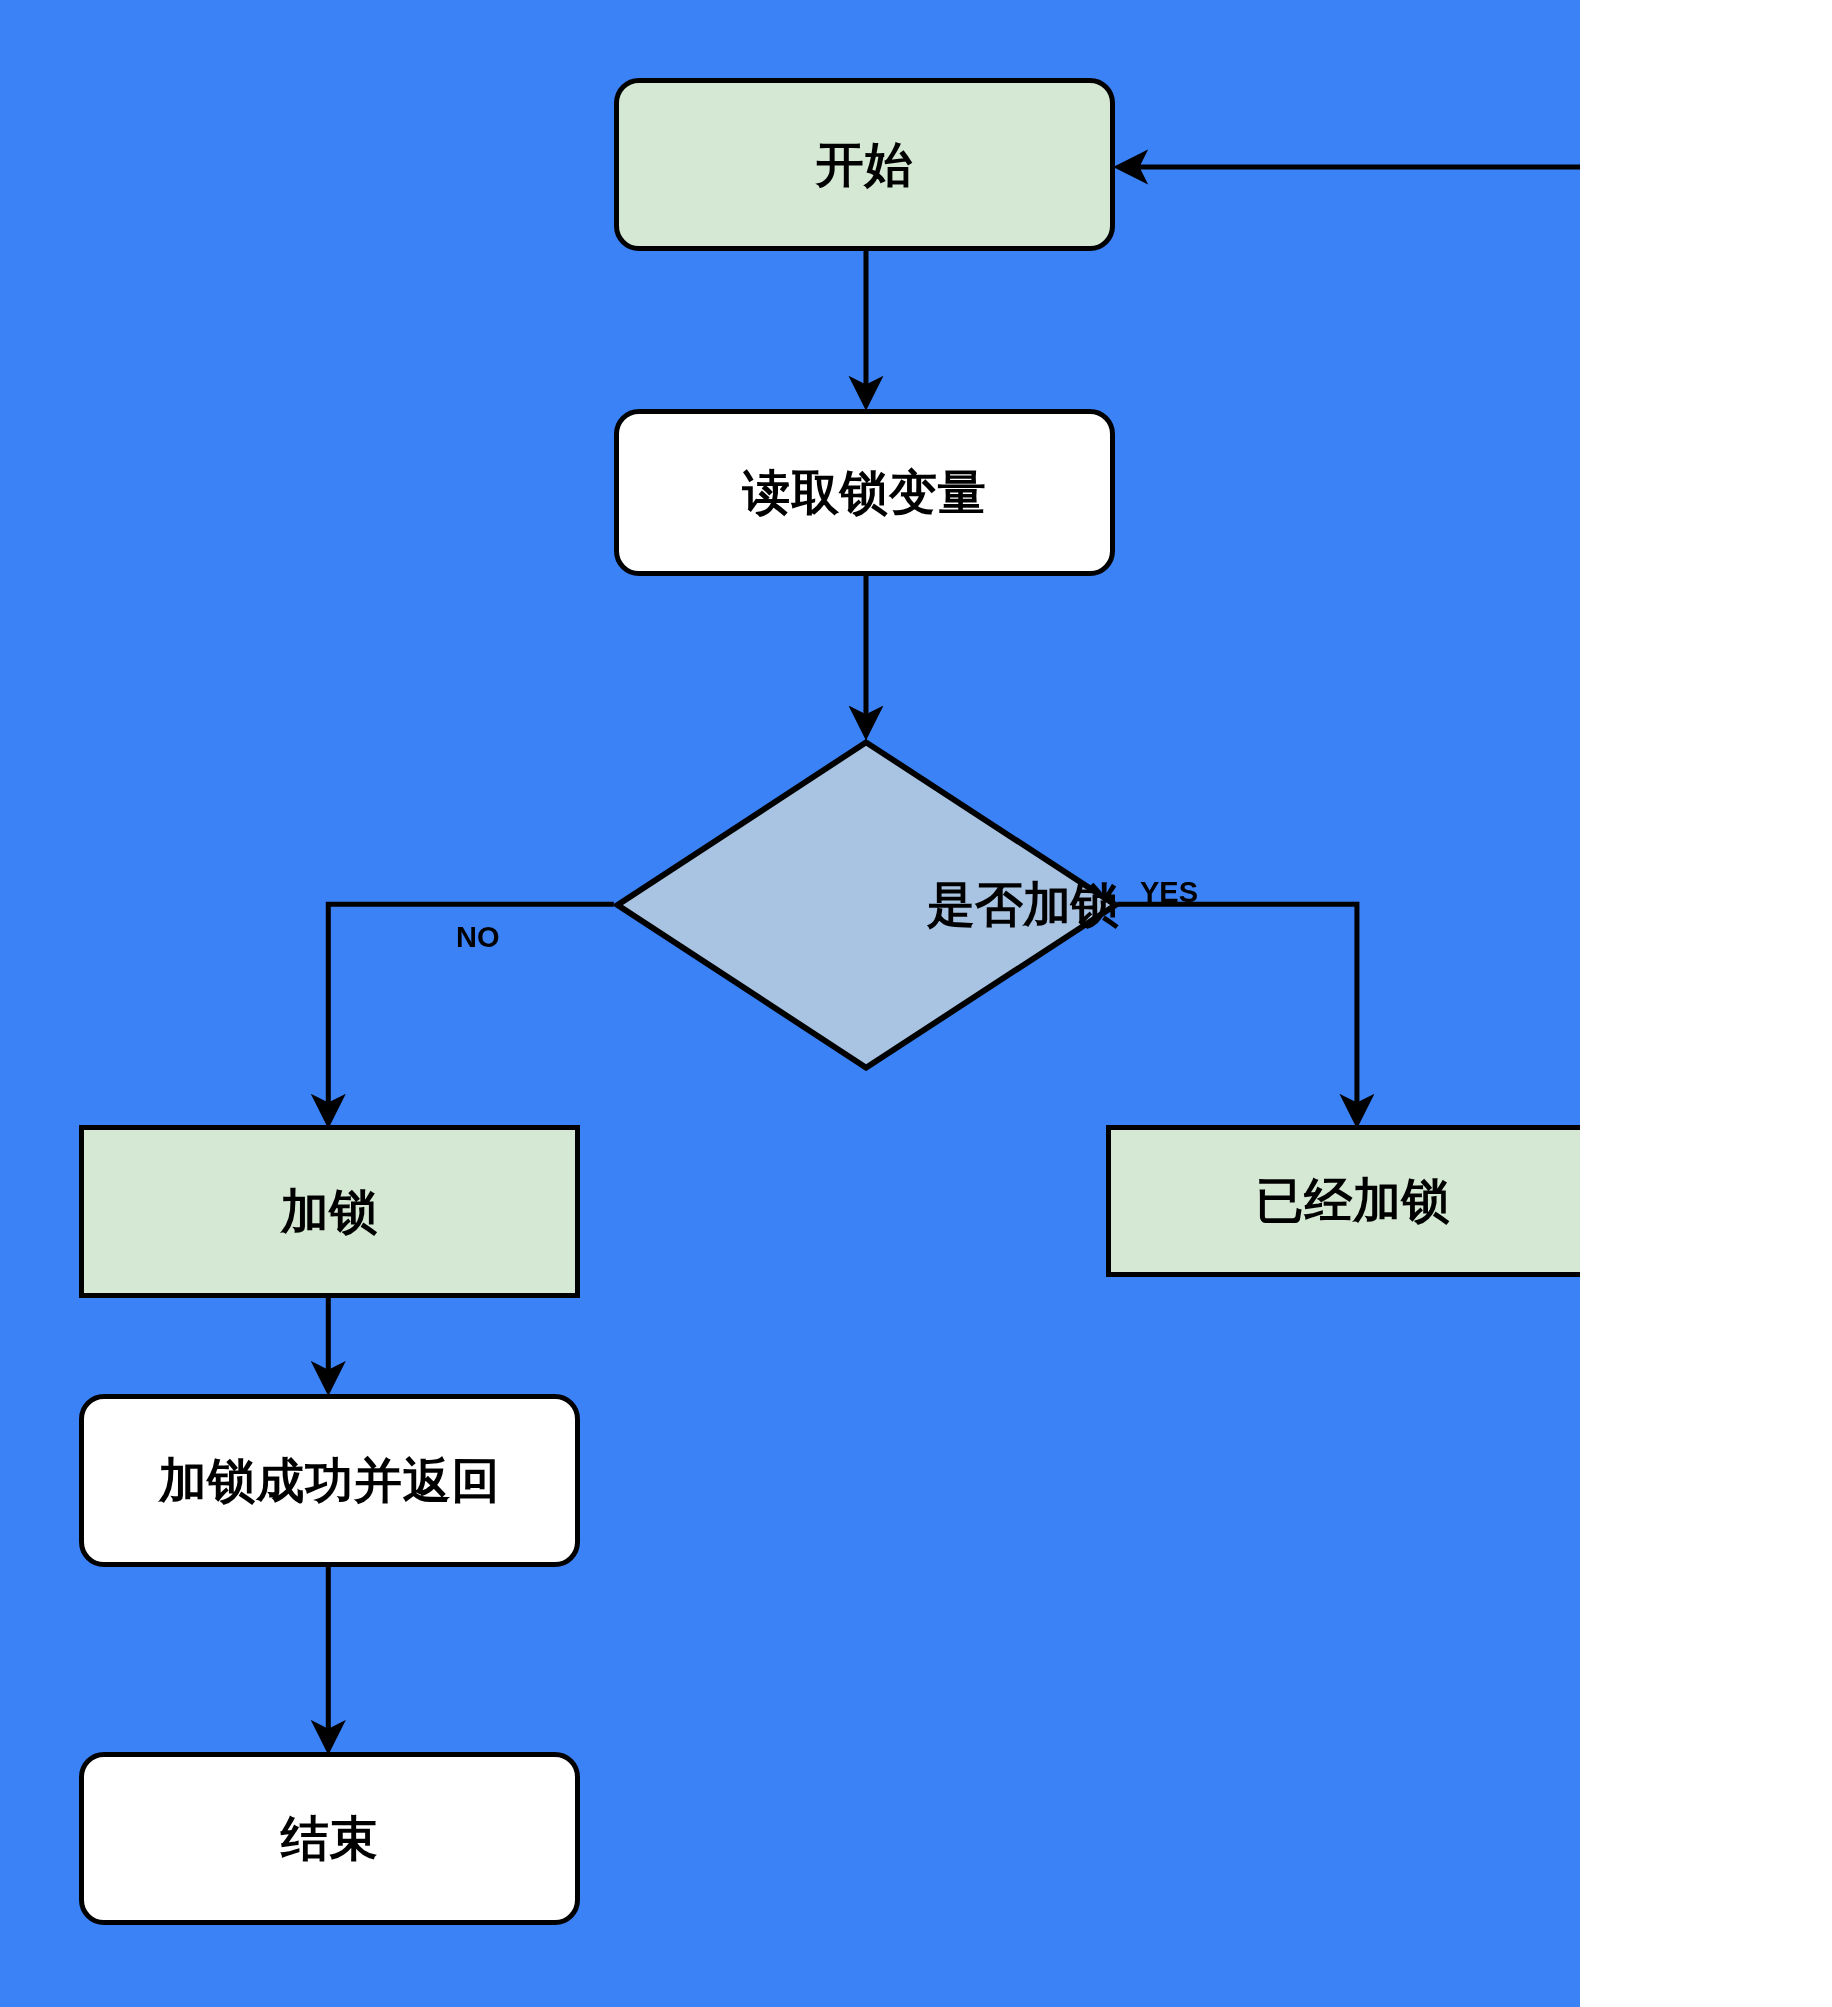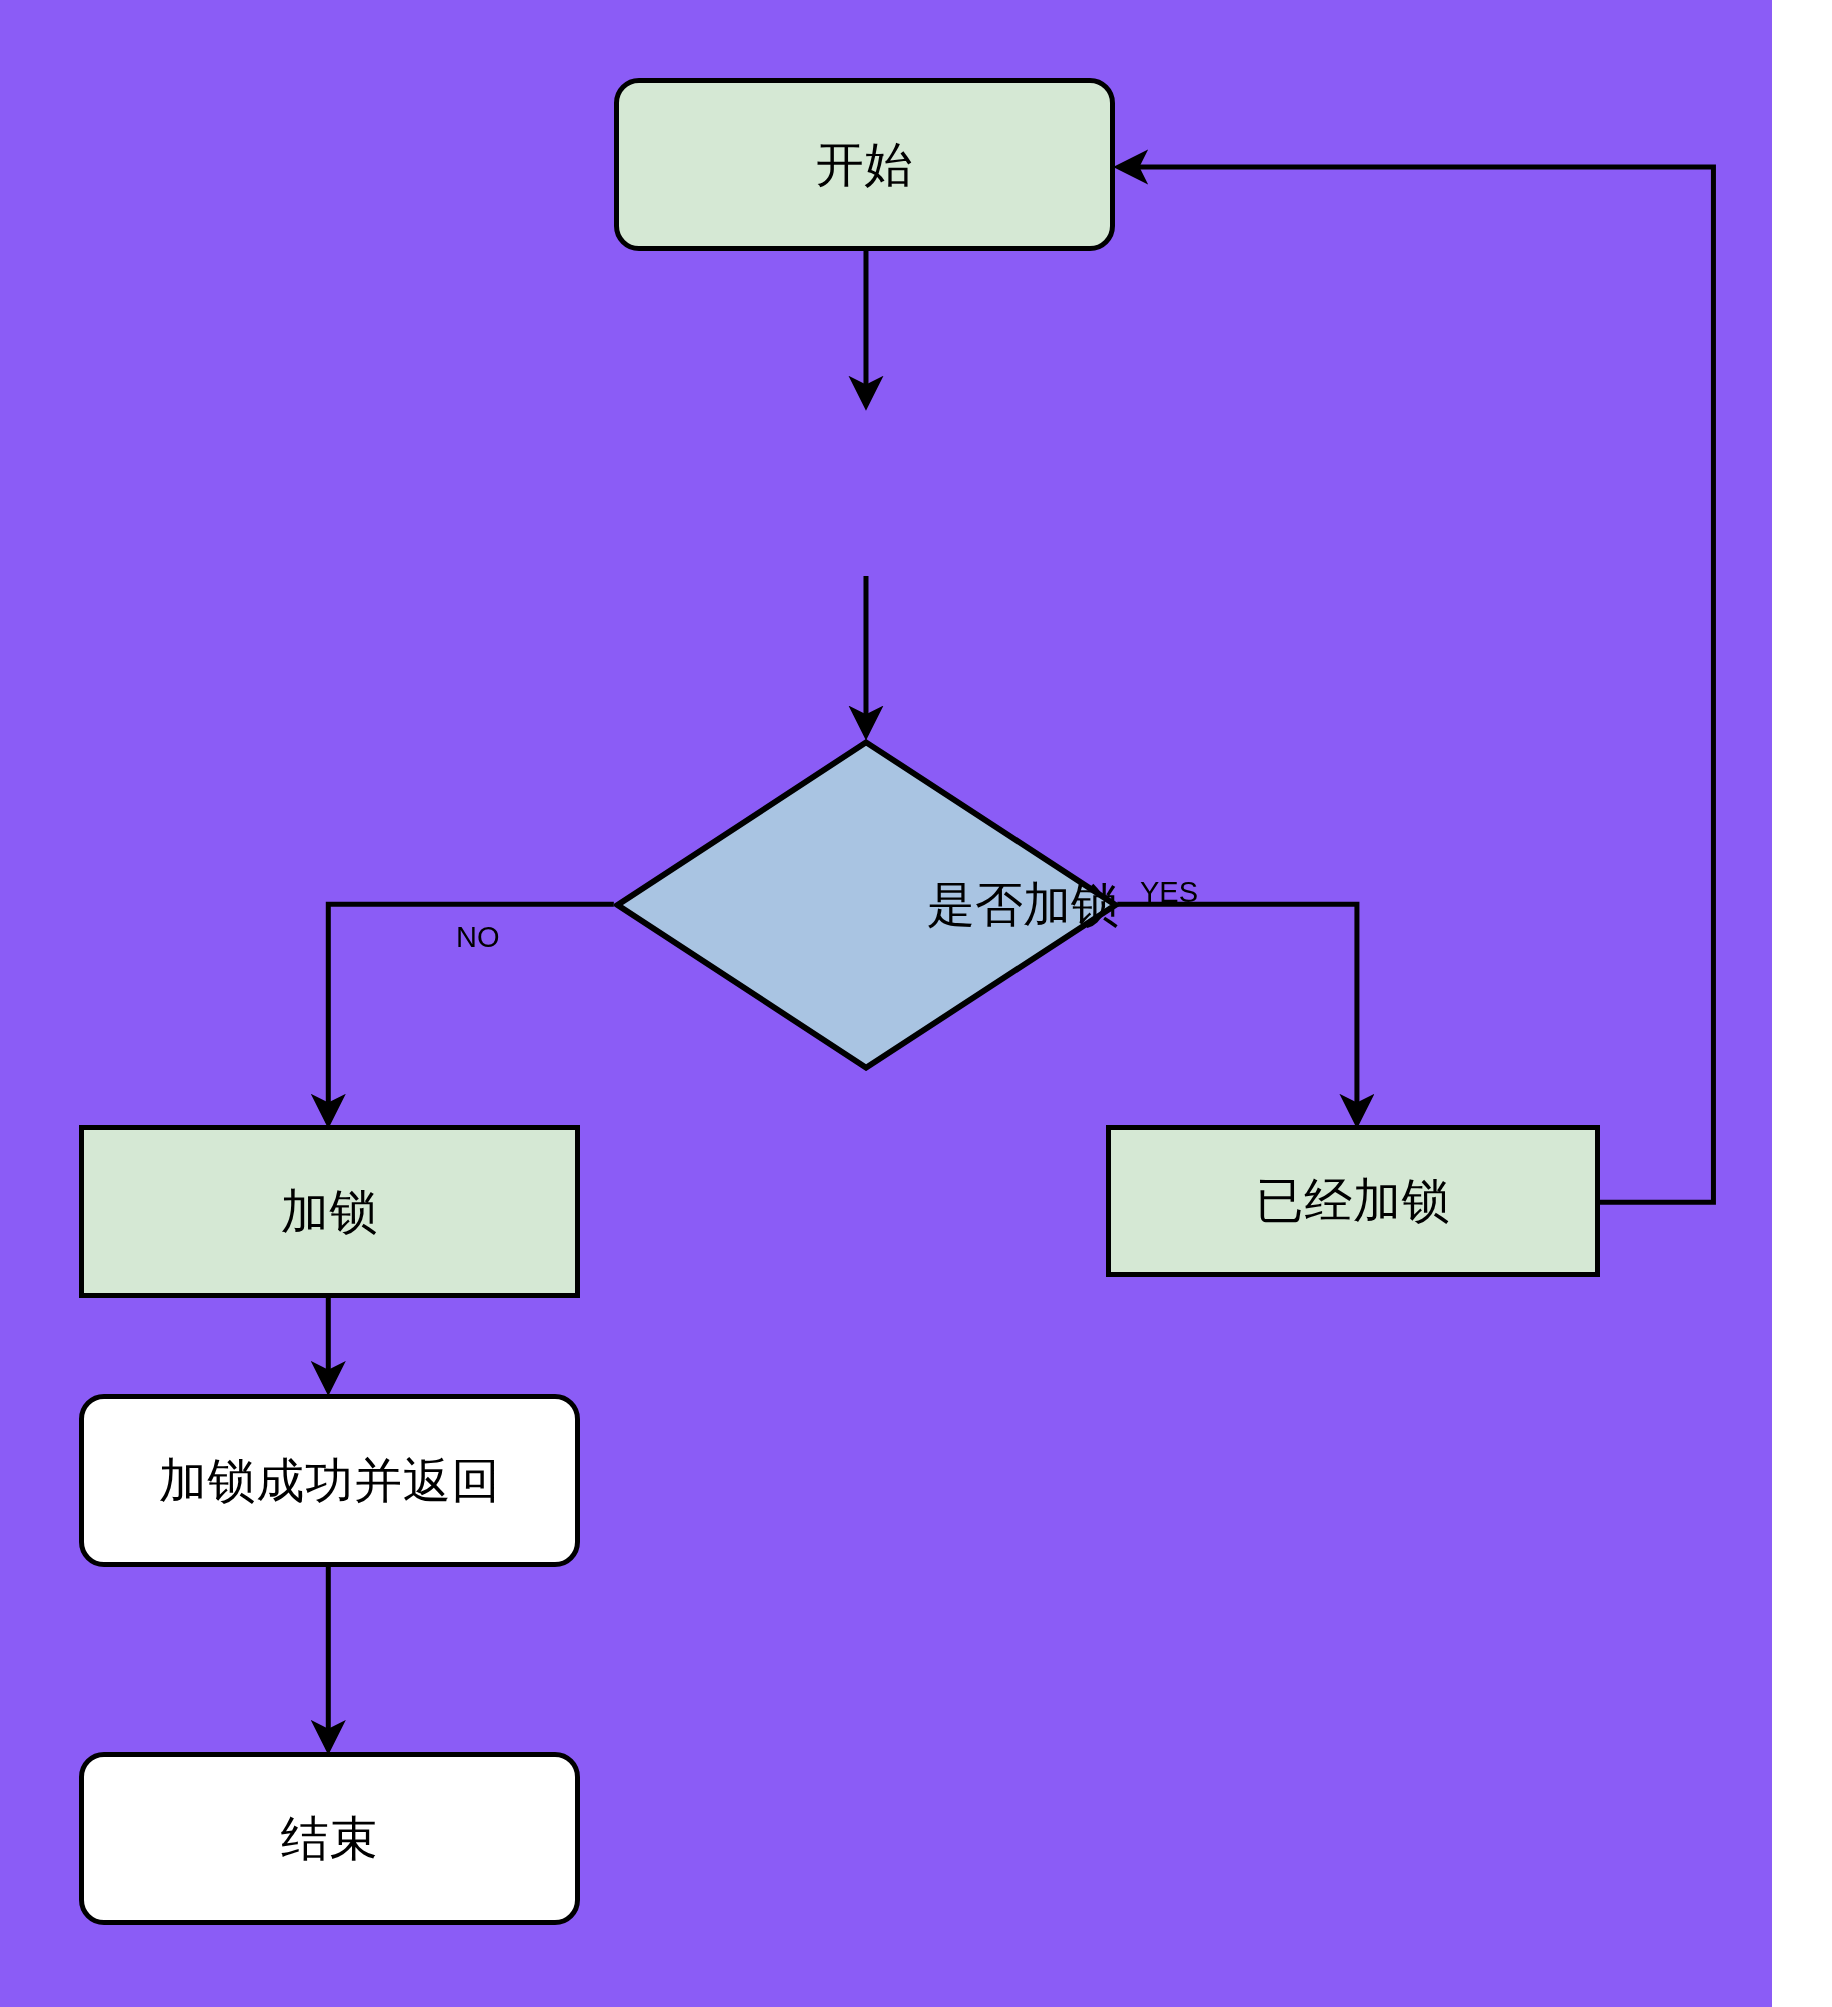--- a/index.html
+++ b/index.html
@@ -5,24 +5,25 @@
   html, body {
     margin: 0;
     padding: 0;
     background: #ffffff;
   }
   body {
     font-family: "Liberation Sans", "DejaVu Sans", sans-serif;
   }
   #canvas {
     position: relative;
-    width: 1772px;
+    width: 1580px;
     height: 2008px;
-    background: #8b5cf6;
+    background: #3b82f6;
     overflow: hidden;
+    font-weight: bold;
   }
   #edges {
     position: absolute;
     left: 0;
     top: 0;
     width: 1833px;
     height: 2008px;
   }
   .node {
     position: absolute;
@@ -96,20 +97,23 @@
 
     <line x1="393" y1="1875" x2="393" y2="2095" stroke="#000000" stroke-width="6" marker-end="url(#arrow)"></line>
 
     <path d="M 1913 1440 L 2052 1440 L 2052 200 L 1340 200" fill="none" stroke="#000000" stroke-width="6" marker-end="url(#arrow)"></path>
   </svg>
 
   <div class="node node-terminator fill-green" style="left:614px; top:78px; width:501px; height:173px;">
     <span class="node-label">开始</span>
   </div>
 
+  <div class="node node-terminator fill-white" style="left:614px; top:409px; width:501px; height:167px;">
+    <span class="node-label">读取锁变量</span>
+  </div>
 
   <div class="decision" style="left:614px; top:739px; width:505px; height:332px;">
     <svg width="505" height="332" viewBox="0 0 605 398" style="position:absolute; left:0; top:0;">
       <polygon points="302,4 601,199 302,394 4,199" fill="#a9c4e2" stroke="#000000" stroke-width="7"></polygon>
     </svg>
     <span class="decision-label">是否加锁</span>
   </div>
 
   <span class="edge-label" style="left:456px; top:921px;">NO</span>
 

